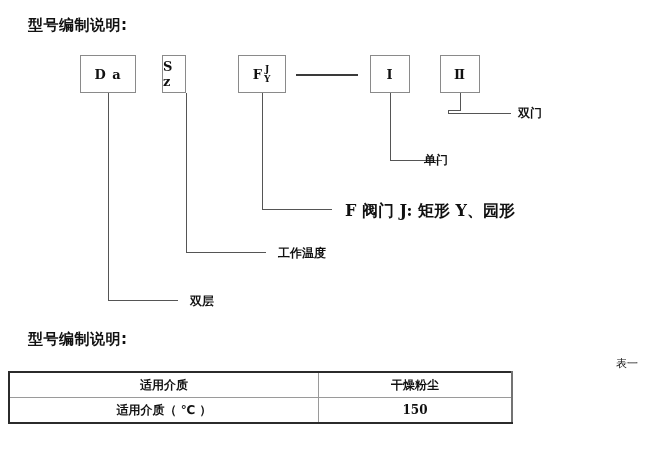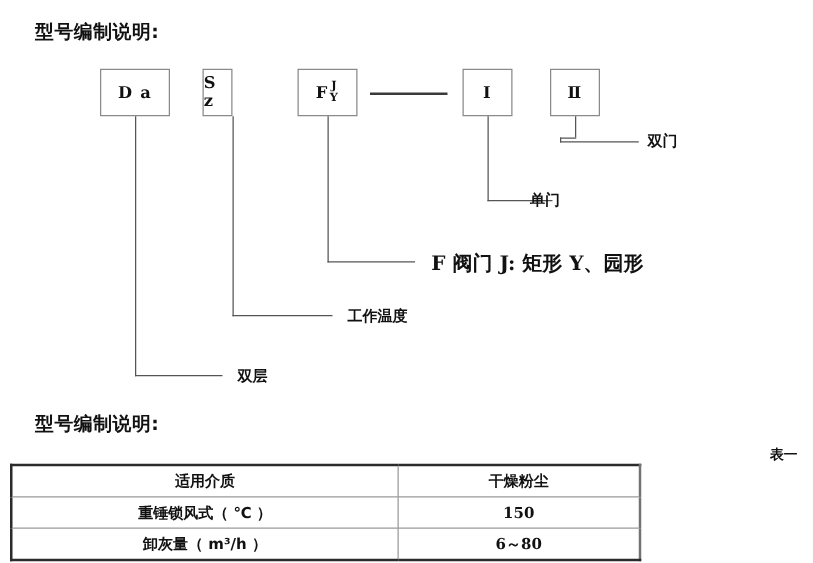--- a/index.html
+++ b/index.html
@@ -97,21 +97,21 @@
   .annot-serif {
     font-family: "DejaVu Serif", "Liberation Serif", serif;
   }
 
   
   #table-caption {
     position: absolute;
     right: 12px;
     top: 356px;
     font-size: 11px;
-    font-weight: bold;
+    font-weight: normal;
     color: #111;
   }
   #spec-table {
     position: absolute;
     left: 8px;
     top: 371px;
     width: 505px;
     border-collapse: collapse;
     table-layout: fixed;
   }
@@ -197,23 +197,19 @@
 
   <div id="table-caption">表一</div>
 
   <table id="spec-table">
     <tbody>
       <tr>
         <td>适用介质</td>
         <td class="value value-cjk">干燥粉尘</td>
       </tr>
       <tr>
-        <td>重锤锁风式（ ℃ ）</td>
+        <td>适用介质（ ℃ ）</td>
         <td class="value">150</td>
-      </tr>
-      <tr>
-        <td>卸灰量（ m³/h ）</td>
-        <td class="value">6～80</td>
       </tr>
     </tbody>
   </table>
 
 </div>
 
 </body></html>

